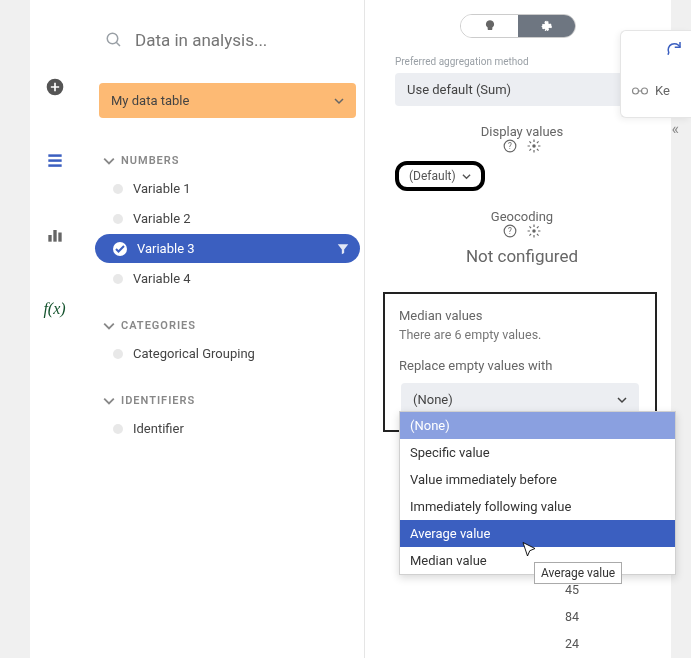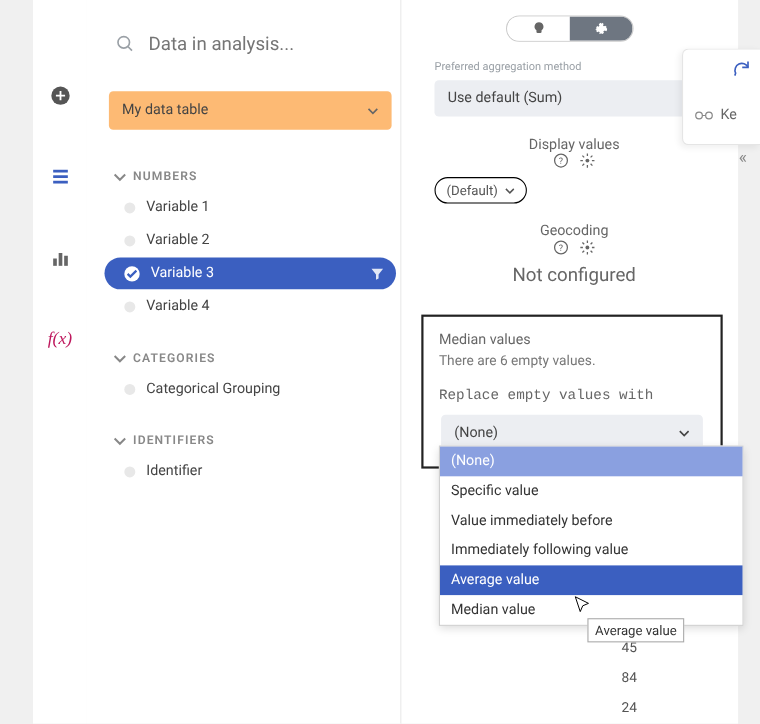--- a/index.html
+++ b/index.html
@@ -44,44 +44,44 @@
   .toggle-half.right svg { color: #fff; }
   
   .section { padding: 0 22px 18px 30px; }
   .sec-label { font-size: 13px; color: #666; margin-bottom: 8px; display: flex; align-items: center; justify-content: space-between; flex-direction: column; }
   .sec-icons { display: flex; gap: 10px; color: #666; }
   .sec-icons svg { width: 14px; height: 14px; cursor: pointer; }
   
   .wide-select { background: #eceef2; border-radius: 4px; padding: 9px 12px; display: flex; align-items: center; justify-content: space-between; font-size: 13px; color: #444; cursor: pointer; }
   .wide-select svg { width: 10px; height: 10px; color: #666; }
   
-  .chip { display: inline-flex; align-items: center; gap: 6px; border: 1px solid #000000; border-radius: 12px; padding: 4px 10px; font-size: 12px; color: #555; cursor: pointer; }
+  .chip { display: inline-flex; align-items: center; gap: 6px; border: 4px solid #000000; border-radius: 12px; padding: 4px 10px; font-size: 12px; color: #555; cursor: pointer; }
   .chip svg { width: 9px; height: 9px; }
   .geo-status { font-size: 17px; color: #666; text-align: center; }
   
   
   .empty-box { margin: 8px 14px 0 18px; border: 2px solid #222; padding: 14px 14px 14px 14px; position: relative; }
   .empty-box .title { font-size: 13px; color: #666; margin-bottom: 4px; }
   .empty-box .count-line { font-size: 12.5px; color: #777; margin-bottom: 16px; }
-  .empty-box .replace-label { font-size: 13px; color: #666; margin-bottom: 10px; font-family: Liberation Mono, monospace; }
+  .empty-box .replace-label { font-size: 13px; color: #666; margin-bottom: 10px; }
   .empty-select { background: #eceef2; border-radius: 4px; padding: 9px 12px; display: flex; align-items: center; justify-content: space-between; font-size: 13px; color: #444; cursor: pointer; margin: 0 2px; }
   .empty-select svg { width: 10px; height: 10px; }
   
   .dropdown { position: absolute; left: 14px; top: 117px; width: 277px; background: #fff; border: 1px solid #d0d0d0; box-shadow: 0 3px 8px rgba(0,0,0,0.15); z-index: 30; }
   .dropdown .opt { padding: 6px 10px; font-size: 13px; color: #333; cursor: pointer; }
   .dropdown .opt.sel { background: #8aa0e0; color: #fff; }
   .dropdown .opt.hover { background: #3b5fc0; color: #fff; }
   
   .tooltip { position: absolute; left: 534px; top: 562px; background: #fff; border: 1px solid #aaa; padding: 3px 6px; font-size: 12px; color: #333; z-index: 40; }
   .cursor-arrow { position: absolute; left: 520px; top: 541px; z-index: 35; }
   
   .val-col { position: absolute; left: 565px; top: 582px; display: flex; flex-direction: column; gap: 12px; font-size: 12.5px; color: #555; align-items: flex-end; }
   
   
-  .strip { position: absolute; left: 620px; top: 44px; width: 71px; height: 88px; background: #fff; border: 1px solid #e5e5e5; border-right: none; border-top-left-radius: 6px; border-bottom-left-radius: 6px; box-shadow: -2px 2px 6px rgba(0,0,0,0.06); }
+  .strip { position: absolute; left: 620px; top: 30px; width: 71px; height: 88px; background: #fff; border: 1px solid #e5e5e5; border-right: none; border-top-left-radius: 6px; border-bottom-left-radius: 6px; box-shadow: -2px 2px 6px rgba(0,0,0,0.06); }
   .strip-refresh { position: absolute; top: 8px; right: 8px; color: #3b5fc0; }
   .strip-k { position: absolute; top: 52px; left: 10px; display: flex; align-items: center; gap: 6px; font-size: 13px; color: #666; }
   .strip-collapse { position: absolute; top: 88px; right: 12px; font-size: 16px; color: #888; }
   
   .faded-head { font-size: 10px; color: #9aa0a6; padding-left: 30px; margin-bottom: 6px; }
 </style>
 </head>
 <body>
 
 <div class="icon-rail">
@@ -98,21 +98,21 @@
         <rect x="4" y="16" width="16" height="3"></rect>
       </svg>
   </div>
   <div class="rail-icon">
     <svg viewBox="0 0 24 24" fill="currentColor">
         <rect x="4" y="12" width="4" height="8"></rect>
         <rect x="10" y="6" width="4" height="14"></rect>
         <rect x="16" y="9" width="4" height="11"></rect>
       </svg>
   </div>
-  <div class="rail-icon" style="font-style:italic;font-family:serif;font-size:16px;color:#be185d;">f(x)</div>
+  <div class="rail-icon" style="font-style:italic;font-family:serif;font-size:16px;color:#14532d;">f(x)</div>
 </div>
 
 <div class="data-panel">
   <div class="search-row">
     <svg viewBox="0 0 24 24" fill="none" stroke="currentColor" stroke-width="2">
         <circle cx="10" cy="10" r="7"></circle>
         <line x1="20" y1="20" x2="15" y2="15"></line>
       </svg>
     <input class="search-input" placeholder="Data in analysis..." style="">
   </div>

